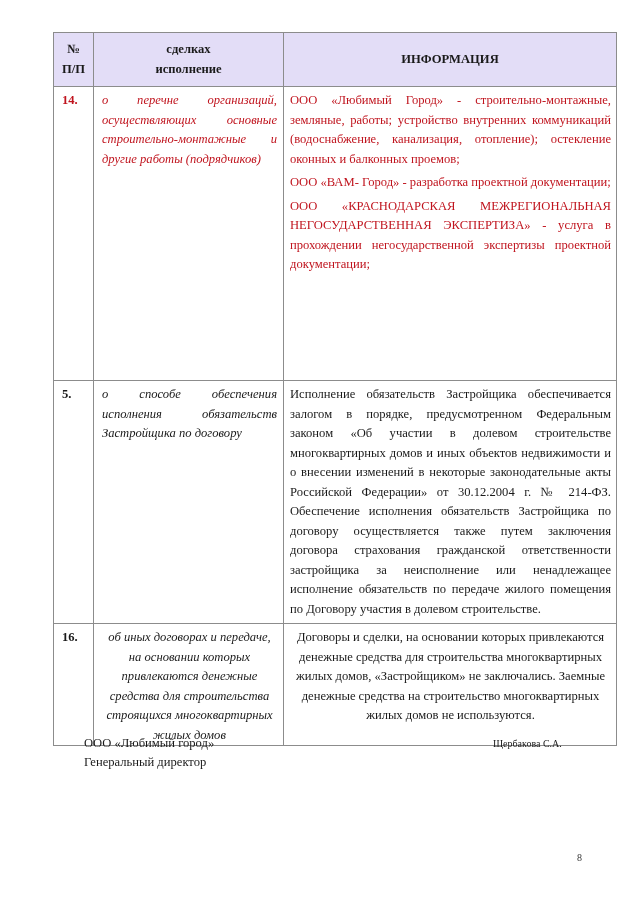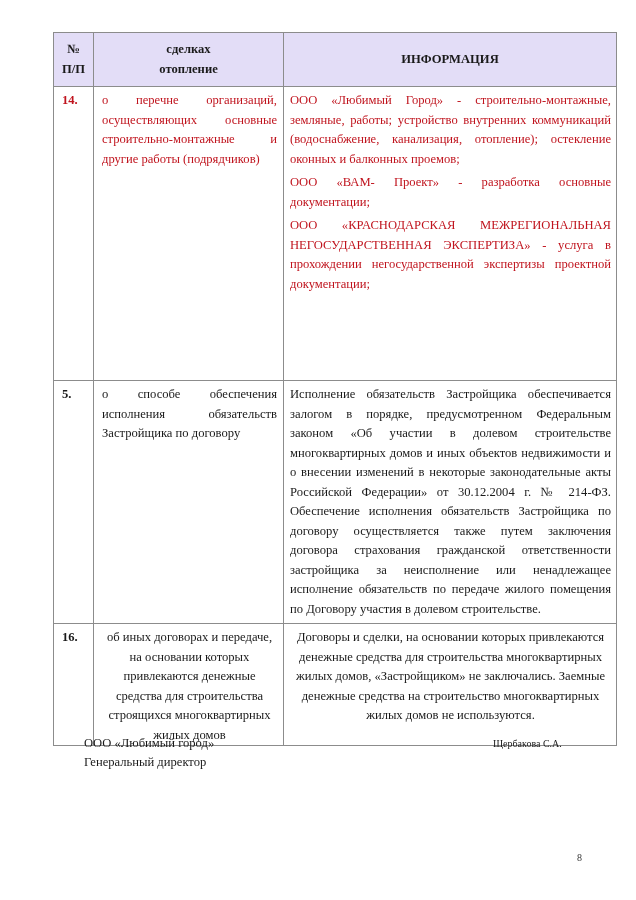--- a/index.html
+++ b/index.html
@@ -8,21 +8,21 @@
   table.doc { position: absolute; left: 53px; top: 32px; width: 563px;
               border-collapse: collapse; table-layout: fixed; }
   table.doc td, table.doc th { border: 1.5px solid #8c8c8c; vertical-align: top;
               font-size: 12.6px; line-height: 19.5px; }
   th { background: #e3ddf7; font-weight: bold; text-align: center; vertical-align: middle !important; height: 53px; padding: 0 4px; }
   th.num { font-size: 12px; line-height: 18px; }
   th.pos { font-size: 12px; line-height: 18px; }
   th.info { font-size: 13px; }
   col.c1 { width: 40px; } col.c2 { width: 190px; } col.c3 { width: 333px; }
   td.num { font-weight: bold; padding: 4px 16px 0 8px; }
-  td.pos { padding: 4px 6px 0 8px; text-align: justify; }
+  td.pos { padding: 4px 6px 0 8px; text-align: justify; font-style: italic; }
   td.info { padding: 4px 5px 0 6px; text-align: justify; margin-top: 16px; }
   td.info p { margin: 0 0 4px 0; }
   .red { color: #c0141e; }
   tr.r14 td { height: 289px; }
   tr.r15 td { height: 204px; }
   tr.r16 td { height: 93px; text-align: center; }
   .sign-left { position: absolute; left: 84px; top: 734px; font-size: 12.6px; line-height: 19px; }
   .sign-right { position: absolute; left: 493px; top: 734px; font-size: 10px; line-height: 19px; }
   .page-num { position: absolute; left: 577px; top: 852px; font-size: 10px; color: #333; }
 </style>
@@ -36,32 +36,32 @@
       <col class="c3">
     </colgroup>
   <thead>
     <tr>
       <th class="num">
         <div>№</div>
         <div>П/П</div>
       </th>
       <th class="pos">
         <div>сделках</div>
-        <div>отопление</div>
+        <div>исполнение</div>
       </th>
       <th class="info">ИНФОРМАЦИЯ</th>
     </tr>
   </thead>
   <tbody>
     <tr class="r14">
       <td class="num red">14.</td>
       <td class="pos red">о перечне организаций, осуществляющих основные строительно-монтажные и другие работы (подрядчиков)</td>
       <td class="info red">
         <p>ООО «Любимый Город» - строительно-монтажные, земляные, работы; устройство внутренних коммуникаций (водоснабжение, канализация, отопление); остекление оконных и балконных проемов;</p>
-        <p>ООО «ВАМ- Проект» - разработка основные документации;</p>
+        <p>ООО «ВАМ- Город» - разработка проектной документации;</p>
         <p>ООО «КРАСНОДАРСКАЯ МЕЖРЕГИОНАЛЬНАЯ НЕГОСУДАРСТВЕННАЯ ЭКСПЕРТИЗА» -  услуга в прохождении негосударственной экспертизы проектной документации;</p>
       </td>
     </tr>
     <tr class="r15">
       <td class="num">5.</td>
       <td class="pos">о способе обеспечения исполнения обязательств Застройщика по договору</td>
       <td class="info">
         <p>Исполнение обязательств Застройщика обеспечивается залогом в порядке, предусмотренном Федеральным законом «Об участии в долевом строительстве многоквартирных домов и иных объектов недвижимости и о внесении изменений в некоторые законодательные акты Российской Федерации» от 30.12.2004 г. № 214-ФЗ. Обеспечение исполнения обязательств Застройщика по договору осуществляется также путем заключения договора страхования гражданской ответственности застройщика за неисполнение или ненадлежащее исполнение обязательств по передаче жилого помещения по Договору участия в долевом строительстве.</p>
       </td>
     </tr>

